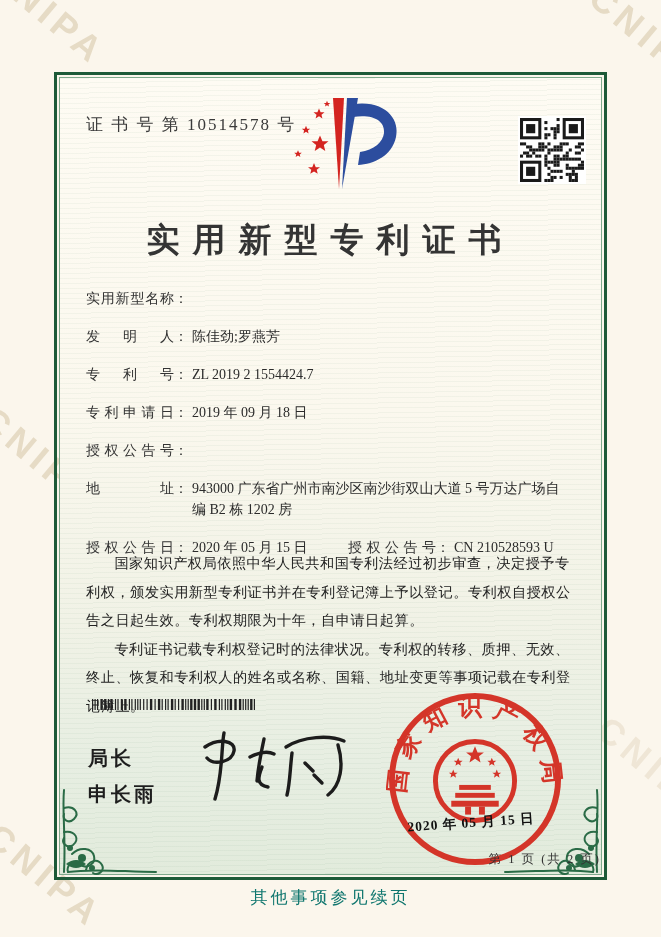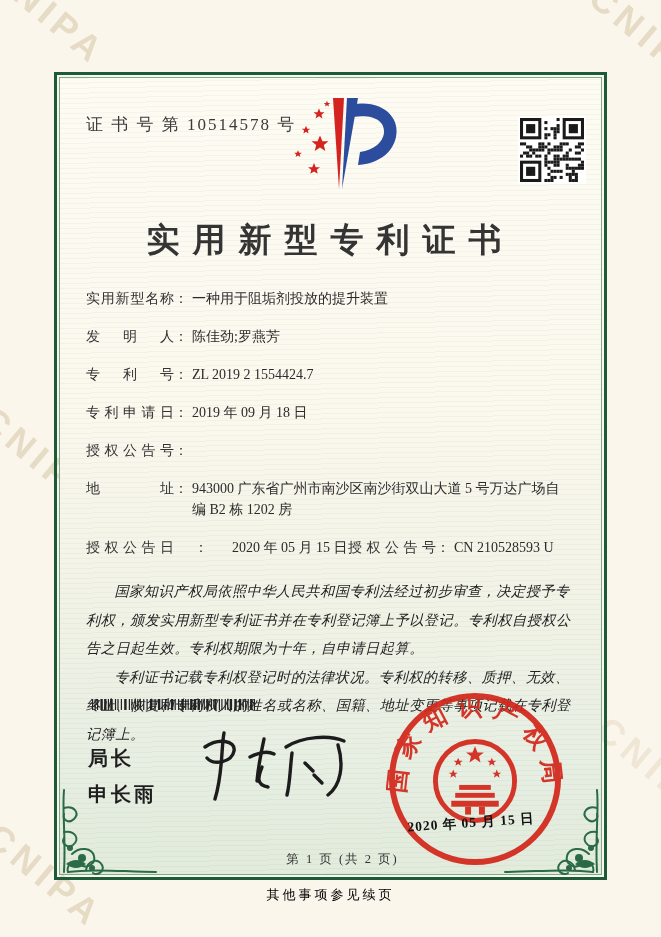--- a/index.html
+++ b/index.html
@@ -42,49 +42,49 @@
     position:absolute;left:0;top:140px;width:100%;text-align:center;
     font-size:33px;font-weight:bold;letter-spacing:13px;color:#343434;margin:0;
   }
   
   .fields{position:absolute;left:26px;top:210px;width:500px;font-size:14px;}
   .frow{display:flex;align-items:flex-start;margin-bottom:17px;line-height:21px;white-space:nowrap;}
   .flabel{display:inline-block;width:88px;text-align:justify;text-align-last:justify;flex:none;color:#333;}
   .fcolon{flex:none;color:#333;}
   .fvalue{margin-left:4px;color:#2b2b2b;}
   .fvalue.wrap{white-space:normal;max-width:378px;}
-  .grant-left{display:flex;flex:none;width:262px;gap:20px;}
+  .grant-left{display:flex;flex:none;width:262px;}
   .grant-right{display:flex;flex:none;}
   
   .bodytext{
     position:absolute;left:26px;top:471px;width:496px;
-    font-size:14.2px;line-height:28.5px;font-style:italic;color:#222;margin-top:28px;
+    font-size:14.2px;line-height:28.5px;color:#222;
   }
   .bodytext p{margin:0;text-indent:2em;letter-spacing:.5px;}
   
   .barcode{position:absolute;left:32px;top:621px;width:164px;height:11px;}
   .signer{position:absolute;left:28px;top:667px;font-size:20px;font-weight:bold;letter-spacing:3px;color:#1e1e1e;
           font-family:"Liberation Sans","DejaVu Sans",sans-serif;}
   .signer div{margin-bottom:9px;}
   .handsign{position:absolute;left:128px;top:645px;}
   .seal{position:absolute;left:326px;top:612px;}
   .sealdate{
     position:absolute;left:322px;top:736px;width:178px;text-align:center;
     font-size:13.5px;letter-spacing:1px;color:#111;transform:rotate(-4deg);font-weight:bold;
   }
   .pagefoot{
-    position:absolute;left:12px;top:773px;width:100%;text-align:center;
+    position:absolute;left:0;top:773px;width:100%;text-align:right;
     font-size:12.5px;letter-spacing:2px;color:#333;
   }
   .orn{position:absolute;bottom:-2px;width:100px;height:88px;}
   .orn.left{left:-2px;}
   .orn.right{right:-2px;transform:scaleX(-1);}
   .continuation{
     position:absolute;left:0;top:886px;width:100%;text-align:center;
-    font-size:13px;letter-spacing:3px;color:#000000;
+    font-size:17px;letter-spacing:3px;color:#0f766e;
   }
 </style>
 </head>
 <body>
 
 <div class="page">
 
   <span class="wm" style="left:-22px;top:-8px;">CNIPA</span>
   <span class="wm" style="left:578px;top:16px;">CNIPA</span>
   <span class="wm pink" style="left:148px;top:138px;">CNIPA</span>
@@ -239,21 +239,20 @@
           <rect x="1" y="15" width="5" height="5" fill="#fff"></rect>
           <rect x="2" y="16" width="3" height="3" fill="#1a1a1a"></rect>
         </svg>
 
       <h1 class="title">实用新型专利证书</h1>
 
       <div class="fields">
         <div class="frow">
           <span class="flabel">实用新型名称</span>
             <span class="fcolon">：</span>
-          <span class="fvalue">一种用于阻垢剂投放的提升装置</span>
         </div>
         <div class="frow">
           <span class="flabel">发明人</span>
             <span class="fcolon">：</span>
           <span class="fvalue">陈佳劲;罗燕芳</span>
         </div>
         <div class="frow">
           <span class="flabel">专利号</span>
             <span class="fcolon">：</span>
           <span class="fvalue">ZL 2019 2 1554424.7</span>

